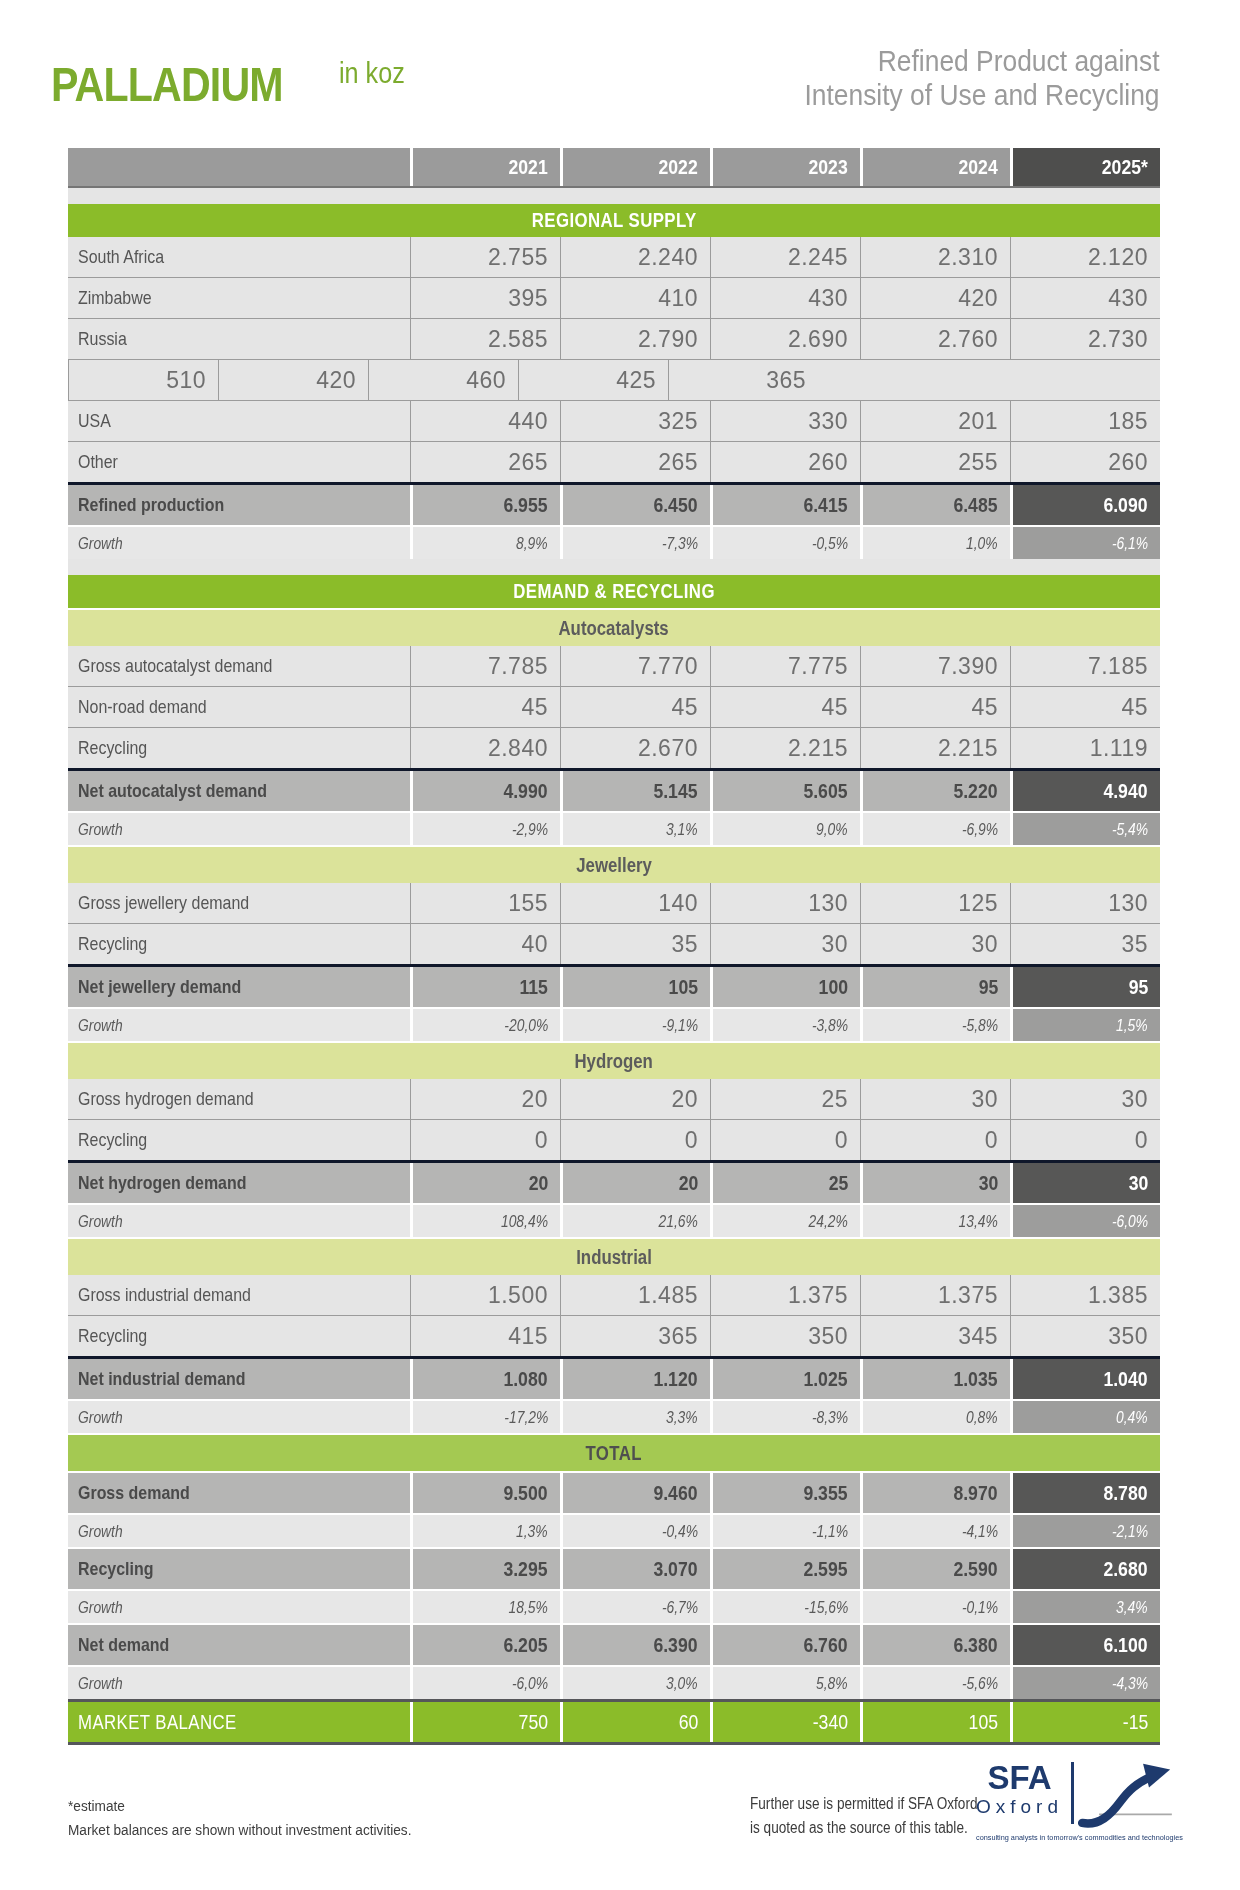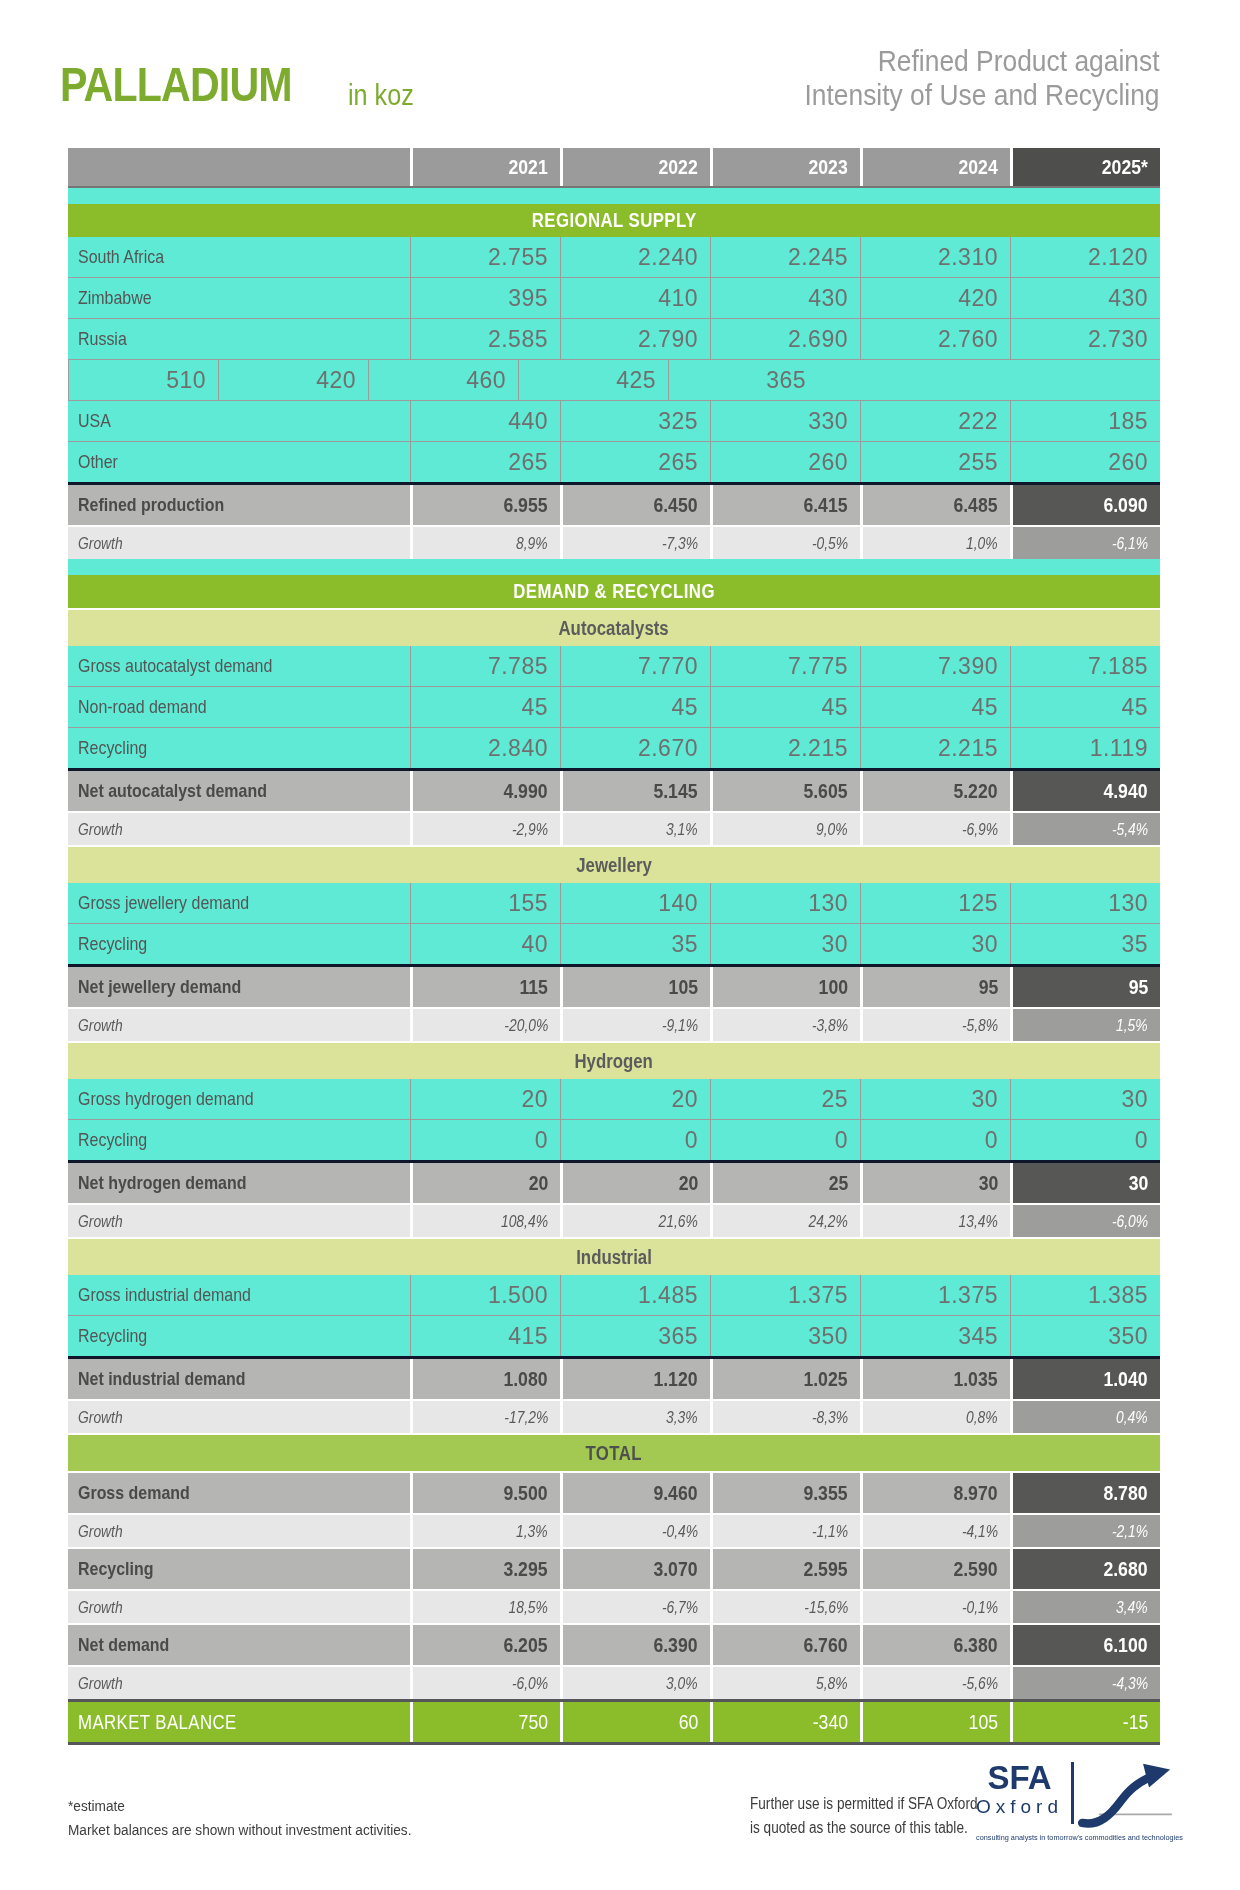--- a/index.html
+++ b/index.html
@@ -2,33 +2,33 @@
 <html><head>
 <meta charset="utf-8">
 <style>
   html,body{margin:0;padding:0;}
   body{
     width:1240px;height:1890px;position:relative;background:#ffffff;
     font-family:"Liberation Sans", sans-serif;
     -webkit-font-smoothing:antialiased;
   }
   
-  .brand{position:absolute;left:60px;top:56px;display:flex;align-items:flex-end;gap:12px;}
+  .brand{position:absolute;left:51px;top:56px;display:flex;align-items:flex-start;gap:12px;}
   .brand-title{font-size:49px;font-weight:700;color:#7cab2e;letter-spacing:-1px;}
   .brand-unit{font-size:30px;font-weight:400;color:#7cab2e;}
   .subtitle{position:absolute;right:80px;top:44px;color:#9b9b9b;font-size:30px;line-height:1.12;
     text-align:right;transform:scaleX(.88);transform-origin:100% 0;}
   
   .cx{display:inline-block;transform:scaleX(.84);white-space:nowrap;}
   .lft{transform-origin:0 50%;}
   .rgt{transform-origin:100% 50%;}
   .ctr{transform-origin:50% 50%;}
   
   .tbl{position:absolute;left:68px;top:148px;width:1092px;}
-  .row{display:flex;background:#5eead4;}
+  .row{display:flex;background:#e5e5e5;}
   .c0{width:342px;display:flex;align-items:center;padding-left:10px;box-sizing:border-box;}
   .c{width:150px;display:flex;align-items:center;justify-content:flex-end;padding-right:12px;box-sizing:border-box;}
   .banner-cell{width:100%;display:flex;align-items:center;justify-content:center;}
 
   .year-header{height:38px;border-bottom:2px solid #757575;}
   .year-header .c0{background:#9b9b9b;}
   .year-header .c{background:#9b9b9b;border-left:3px solid #fff;color:#fff;font-weight:700;font-size:21px;}
   .year-header .c.y4{background:#4e4e4d;}
 
   .section{height:33px;background:#8bbc29;}
@@ -197,21 +197,21 @@
       <div class="c y0">
         <span class="cx rgt">440</span>
       </div>
       <div class="c y1">
         <span class="cx rgt">325</span>
       </div>
       <div class="c y2">
         <span class="cx rgt">330</span>
       </div>
       <div class="c y3">
-        <span class="cx rgt">222</span>
+        <span class="cx rgt">201</span>
       </div>
       <div class="c y4">
         <span class="cx rgt">185</span>
       </div>
     </div>
     <div class="row data">
       <div class="c0">
         <span class="cx lft">Other</span>
       </div>
       <div class="c y0">

